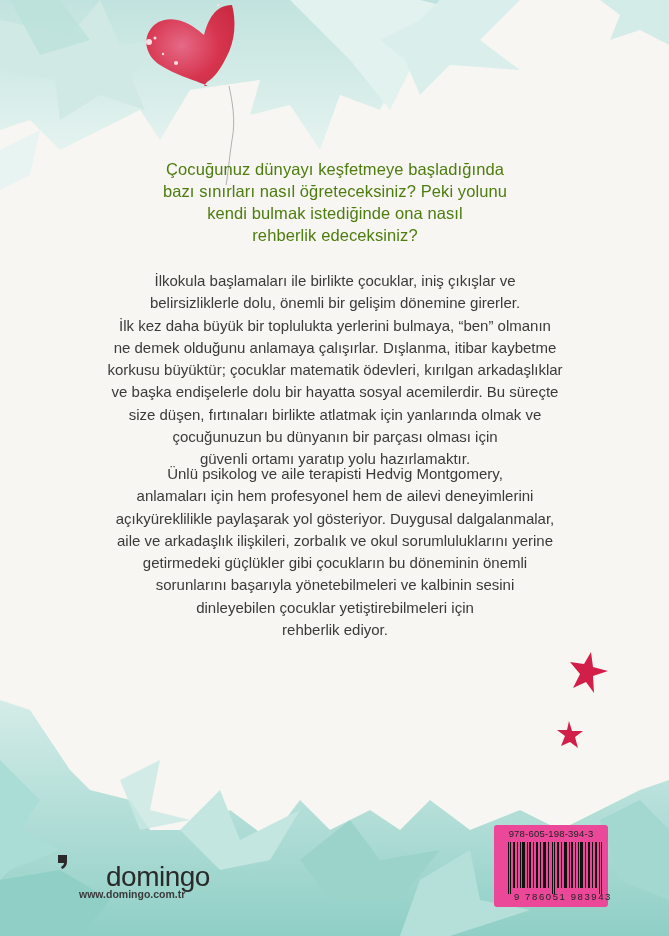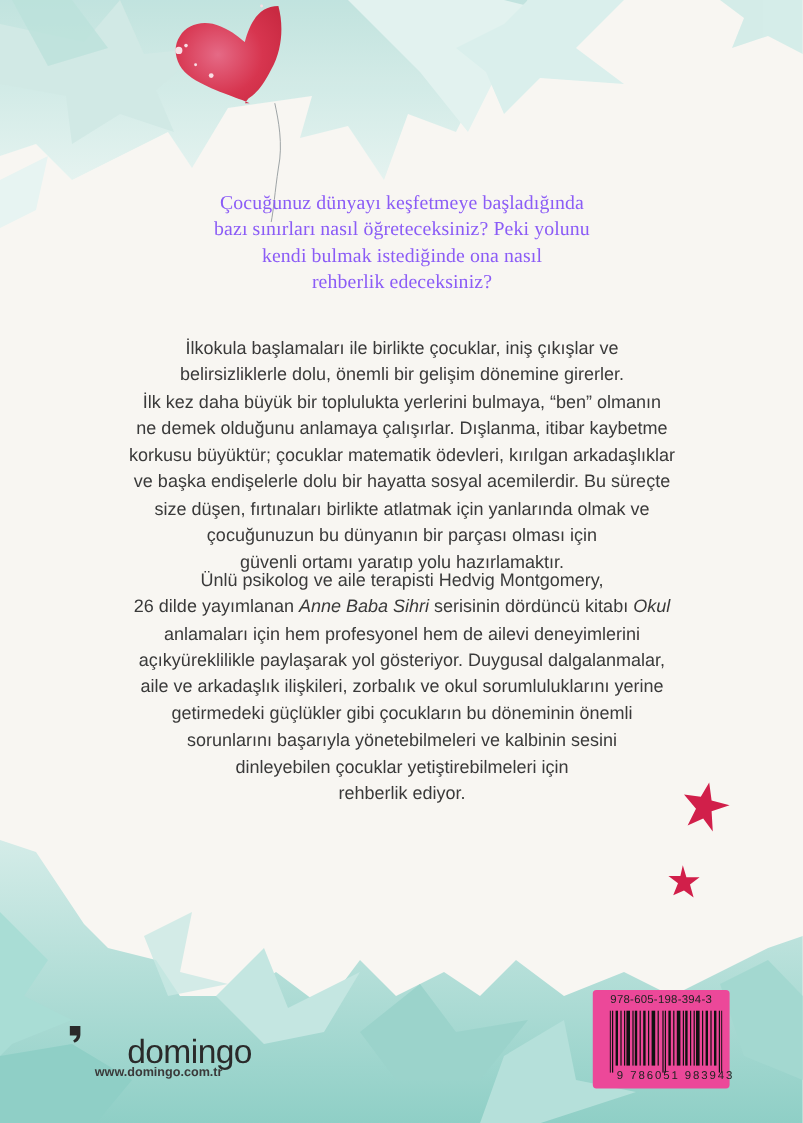--- a/index.html
+++ b/index.html
@@ -4,28 +4,28 @@
 <style>
   html, body { margin:0; padding:0; }
   body {
     width:669px; height:936px; overflow:hidden; position:relative;
     background:#f8f6f2;
     font-family: "DejaVu Sans", sans-serif;
   }
   .bg-layer { position:absolute; left:0; top:0; width:669px; height:936px; }
   .heading {
     position:absolute; left:100px; width:470px; top:158px;
-    text-align:center; color:#8b5cf6;
-    font-family: Liberation Serif, serif; font-size:16.5px; line-height:22px;
+    text-align:center; color:#4d7c0f;
+    font-family: Liberation Sans, sans-serif; font-size:16.5px; line-height:22px;
     letter-spacing:0.1px;
   }
   .para {
     position:absolute; left:92px; width:486px;
     text-align:center; color:#3a3a3a;
-    font-family: "Liberation Sans", sans-serif; font-size:15px; line-height:22.3px;margin-top:10px;
+    font-family: "Liberation Sans", sans-serif; font-size:15px; line-height:22.3px;
   }
   .para1 { top:270px; }
   .para2 { top:463px; }
   .para .line { display:block; white-space:nowrap; }
   .para i { font-style:italic; }
   .barcode-box {
     position:absolute; left:494px; top:825px; width:114px; height:82px;
     background:#ec4899; border-radius:3px;
   }
   .isbn-top {
@@ -121,21 +121,20 @@
   <span class="line">ne demek olduğunu anlamaya çalışırlar. Dışlanma, itibar kaybetme</span>
   <span class="line">korkusu büyüktür; çocuklar matematik ödevleri, kırılgan arkadaşlıklar</span>
   <span class="line">ve başka endişelerle dolu bir hayatta sosyal acemilerdir. Bu süreçte</span>
   <span class="line">size düşen, fırtınaları birlikte atlatmak için yanlarında olmak ve</span>
   <span class="line">çocuğunuzun bu dünyanın bir parçası olması için</span>
   <span class="line">güvenli ortamı yaratıp yolu hazırlamaktır.</span>
 </div>
 
 <div class="para para2">
   <span class="line">Ünlü psikolog ve aile terapisti Hedvig Montgomery,</span>
-  <span class="line"><span>26 dilde yayımlanan </span><i>Anne Baba Sihri</i><span> serisinin dördüncü kitabı </span><i>Okul</i></span>
   <span class="line">anlamaları için hem profesyonel hem de ailevi deneyimlerini</span>
   <span class="line">açıkyüreklilikle paylaşarak yol gösteriyor. Duygusal dalgalanmalar,</span>
   <span class="line">aile ve arkadaşlık ilişkileri, zorbalık ve okul sorumluluklarını yerine</span>
   <span class="line">getirmedeki güçlükler gibi çocukların bu döneminin önemli</span>
   <span class="line">sorunlarını başarıyla yönetebilmeleri ve kalbinin sesini</span>
   <span class="line">dinleyebilen çocuklar yetiştirebilmeleri için</span>
   <span class="line">rehberlik ediyor.</span>
 </div>
 
 <div class="logo">

